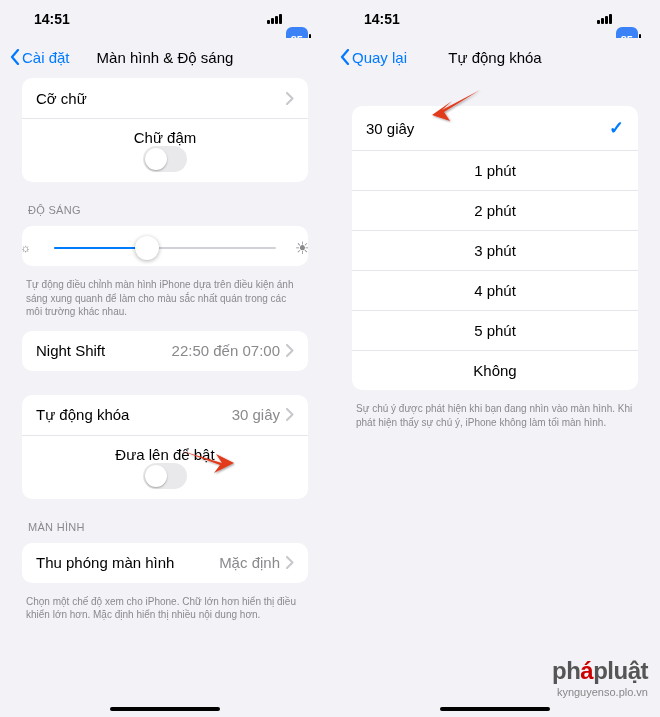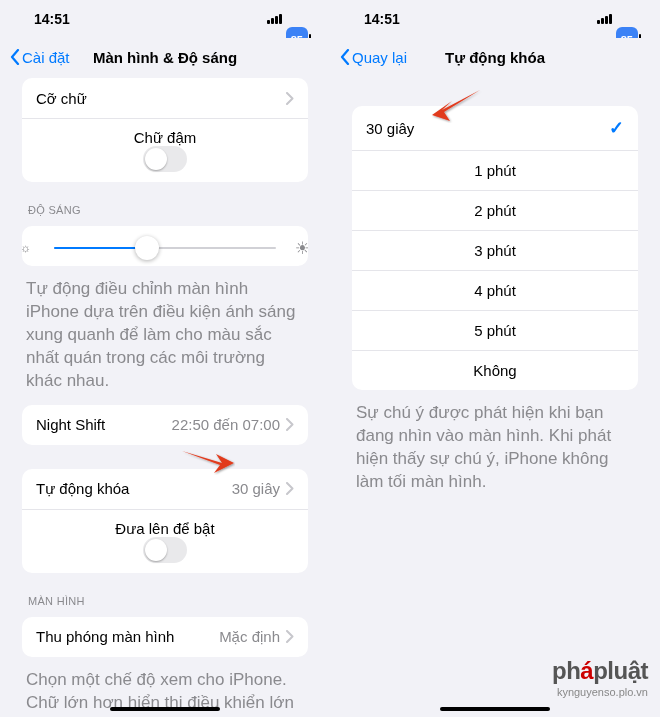--- a/index.html
+++ b/index.html
@@ -50,21 +50,21 @@
   .nav {
     height: 38px; display: flex; align-items: center;
     position: relative; padding: 0 10px; background: #f2f2f7;
   }
   .back-btn {
     display: flex; align-items: center; gap: 2px;
     color: #007aff; font-size: 15px;
   }
   .nav-title {
     position: absolute; left: 0; right: 0; text-align: center;
-    font-weight: 700; font-size: 15px; pointer-events: none;
+    font-weight: 400; font-size: 15px; pointer-events: none;
   }
   .content { padding: 0; }
   .group {
     background: #fff; border-radius: 10px; margin: 6px 22px;
     overflow: hidden;
   }
   .header-label {
     font-size: 11px; color: #8a8a8e; text-transform: uppercase;
     padding: 16px 28px 4px; letter-spacing: 0.3px;
   }
@@ -92,21 +92,21 @@
   .slider-fill { position: absolute; left: 0; height: 100%; background: #007aff; border-radius: 2px; }
   .slider-thumb {
     position: absolute; top: 50%; width: 24px; height: 24px; border-radius: 50%;
     background: #fff; box-shadow: 0 1px 4px rgba(0,0,0,0.3);
     transform: translate(-50%, -50%);
   }
   .sun-small, .sun-large { position: absolute; top: 50%; transform: translateY(-50%); color: #8a8a8e; }
   .sun-small { left: -16px; font-size: 12px; }
   .sun-large { right: -16px; font-size: 17px; }
   .footer-text {
-    font-size: 17px; color: #8a8a8e; padding: 6px 26px 6px;
+    font-size: 10px; color: #8a8a8e; padding: 6px 26px 6px;
     line-height: 1.35;
   }
   .check { color: #007aff; font-weight: 700; font-size: 18px; }
   .option-row { padding: 11px 14px; }
   .home-indicator {
     position: absolute; bottom: 6px; left: 50%; transform: translateX(-50%);
     width: 110px; height: 4px; background: #000; border-radius: 3px;
   }
   .arrow {
     position: absolute; z-index: 10;

